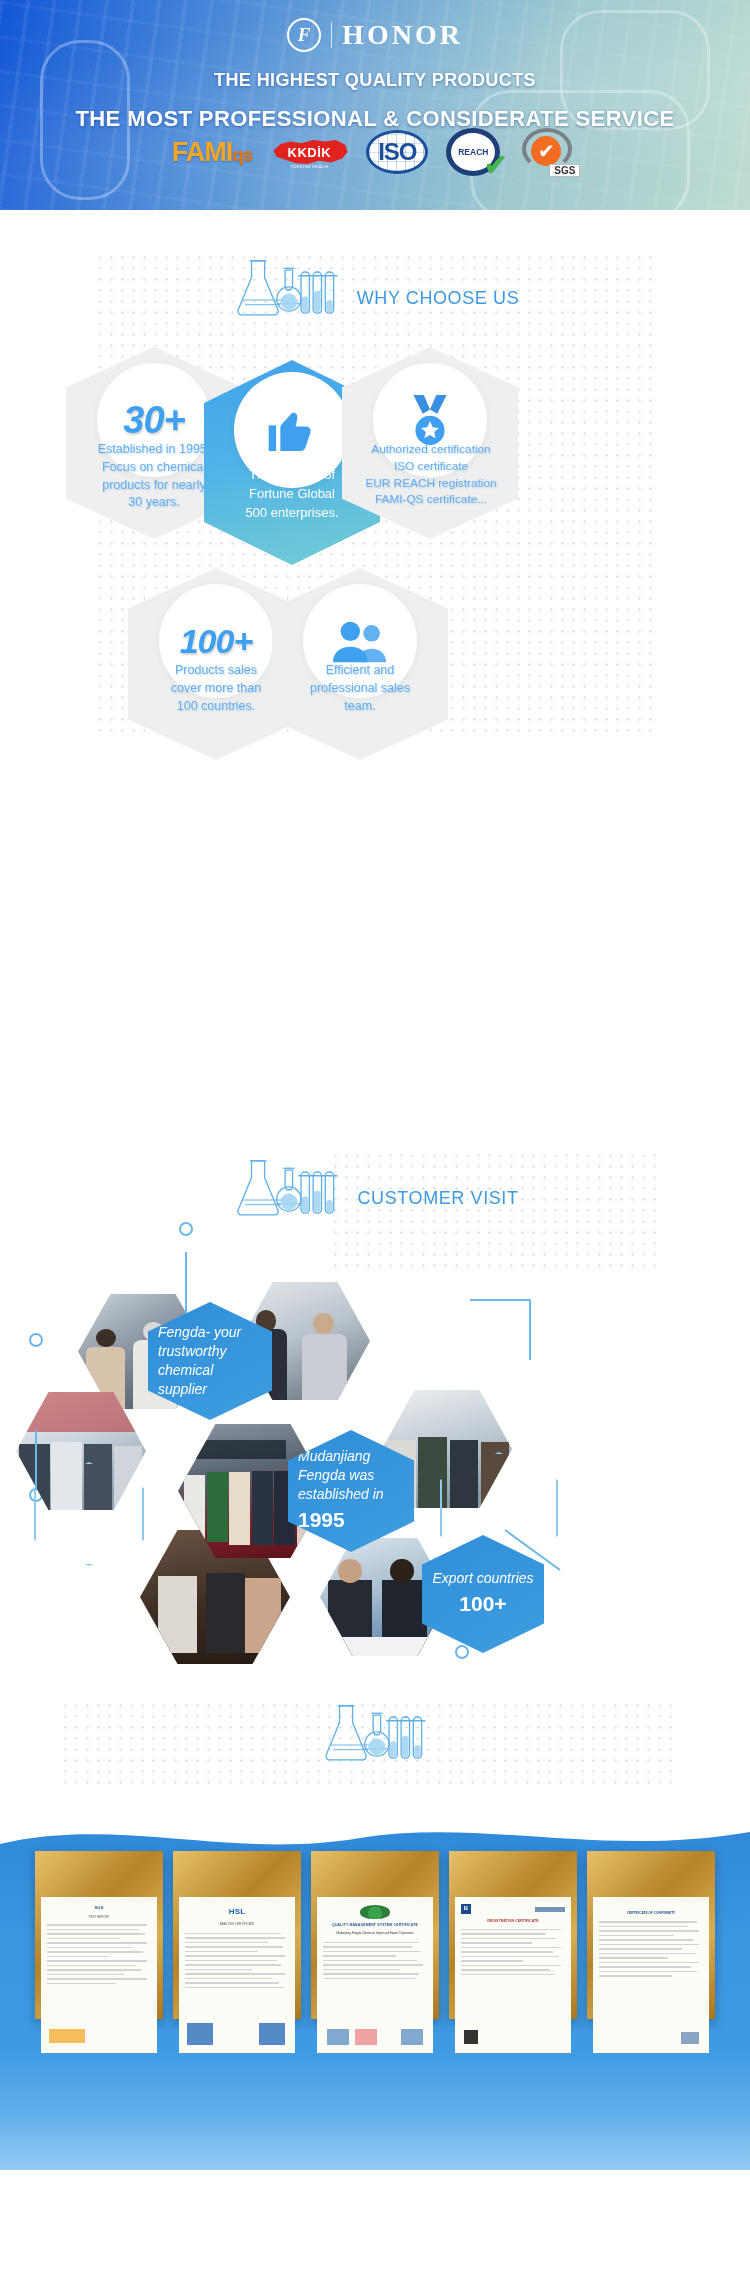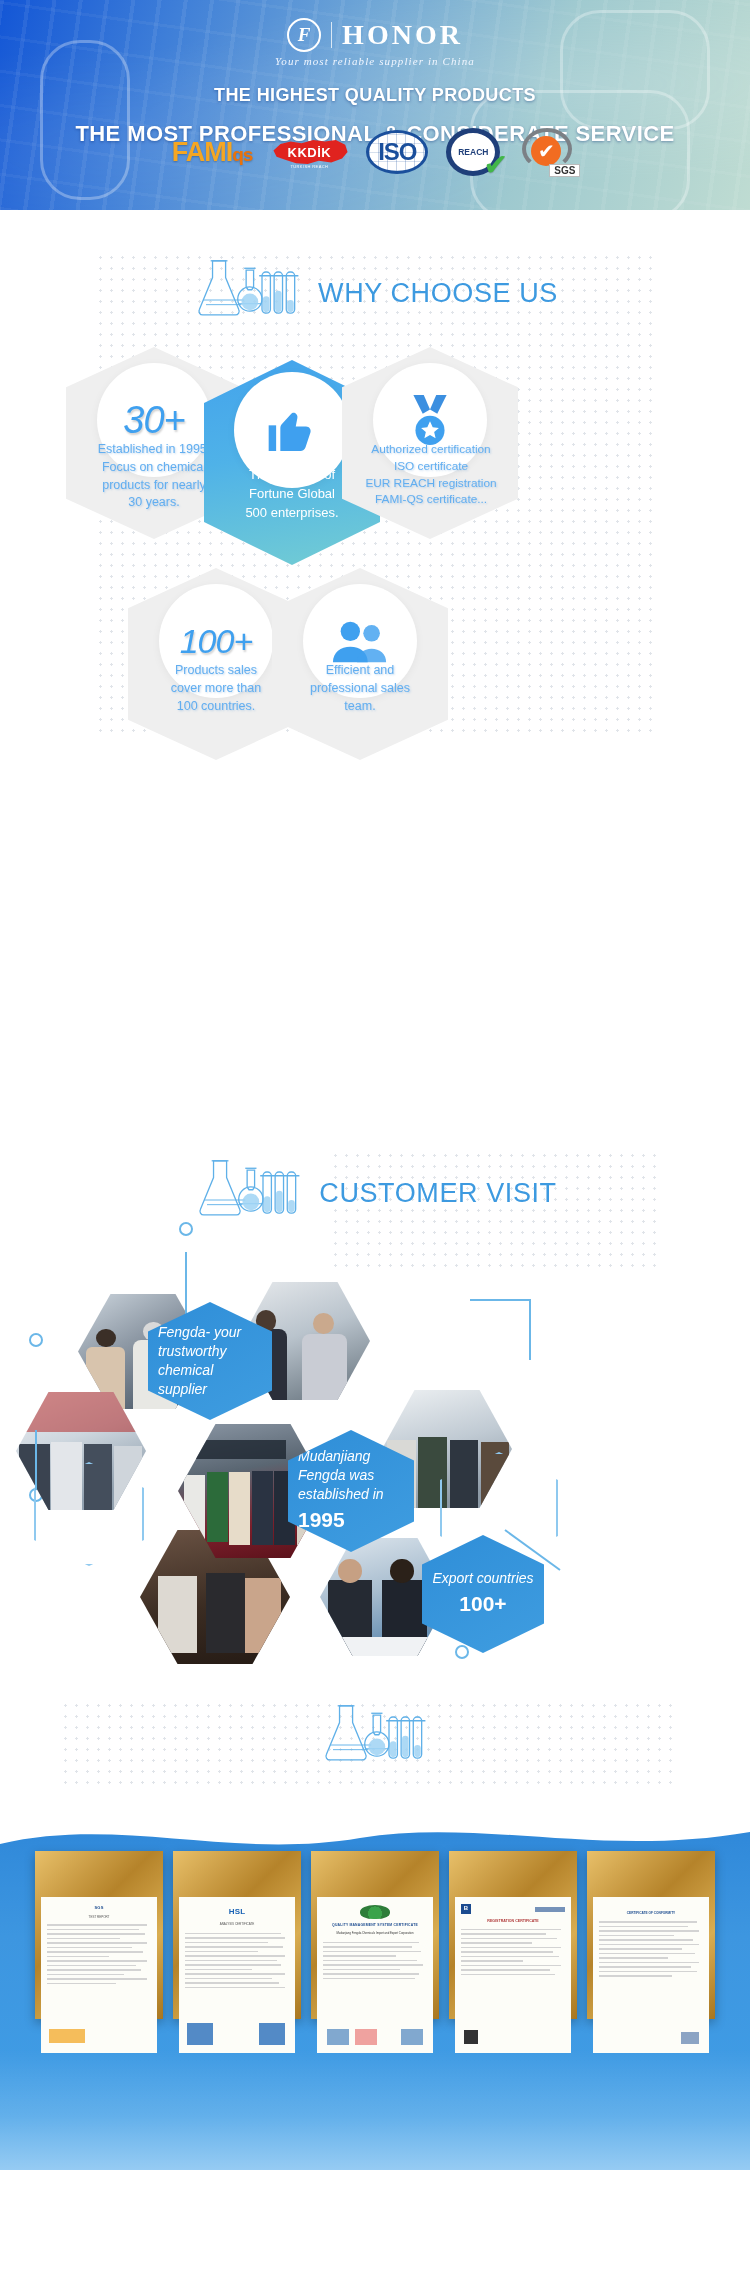--- a/index.html
+++ b/index.html
@@ -118,38 +118,38 @@
     background-image: radial-gradient(circle, #cfd6dd 1px, transparent 1.2px);
     background-size: 11px 11px;
     opacity:.65;
   }
   .section-title {
     display:flex; align-items:flex-end; justify-content:center; gap:14px;
     position:relative; z-index:4;
   }
   .flask-icon { width:112px; height:62px; }
   .title-text {
-    color:#3d9ae0; font-size:27px; letter-spacing:.6px; font-weight:normal;
+    color:#3d9ae0; font-size:18px; letter-spacing:.6px; font-weight:normal;
     position:relative; padding-bottom:8px;
   }
 
   
   .hex {
     position:absolute;
     clip-path: polygon(50% 0%, 100% 21%, 100% 79%, 50% 100%, 0% 79%, 0% 21%);
   }
   .hex-grey { background:#efefef; }
   .hex-blue { background:linear-gradient(170deg, #43a3ec 0%, #4fb2e8 45%, #73cdd3 100%); }
   .hex-circle {
     position:absolute; border-radius:50%; background:#fff;
     display:flex; align-items:center; justify-content:center;
     box-shadow: 0 2px 8px rgba(0,0,0,.05);
   }
   .hex-num {
-    font-style:italic; font-weight:normal; color:#3fa0ef; letter-spacing:-1px;
+    font-style:italic; font-weight:bold; color:#3fa0ef; letter-spacing:-1px;
     text-shadow:1px 2px 2px rgba(0,0,0,.18);
   }
   .hex-text {
     position:absolute; left:6px; right:6px; text-align:center;
     color:#62aef0; font-size:12.5px; line-height:1.42;
     text-shadow:1px 1px 2px rgba(120,170,220,.45);
   }
   .hex-text-white {
     position:absolute; left:6px; right:6px; text-align:center;
     color:#fff; font-size:13px; line-height:1.45;
@@ -214,21 +214,20 @@
   <div class="hero-pipe-shape" style="left:40px; top:40px; width:90px; height:160px;"></div>
   <div class="hero-pipe-shape" style="left:560px; top:10px; width:150px; height:120px;"></div>
   <div class="hero-pipe-shape" style="left:470px; top:90px; width:220px; height:130px;"></div>
 
   <div class="hero-inner">
     <div class="logo-row">
       <div class="logo-mark">F</div>
       <div class="logo-divider"></div>
       <div class="logo-name">HONOR</div>
     </div>
-    <div class="logo-tagline">Your most reliable supplier in China</div>
     <div class="hero-line1">THE HIGHEST QUALITY PRODUCTS</div>
     <div class="hero-line2">THE MOST PROFESSIONAL &amp; CONSIDERATE SERVICE</div>
   </div>
 
   <div class="badges">
     <div class="badge">
       <span class="badge-fami"><span>FAMI</span><span class="qs">QS</span></span>
     </div>
     <div class="badge badge-kkdik">
       <div class="tr-map"></div>

